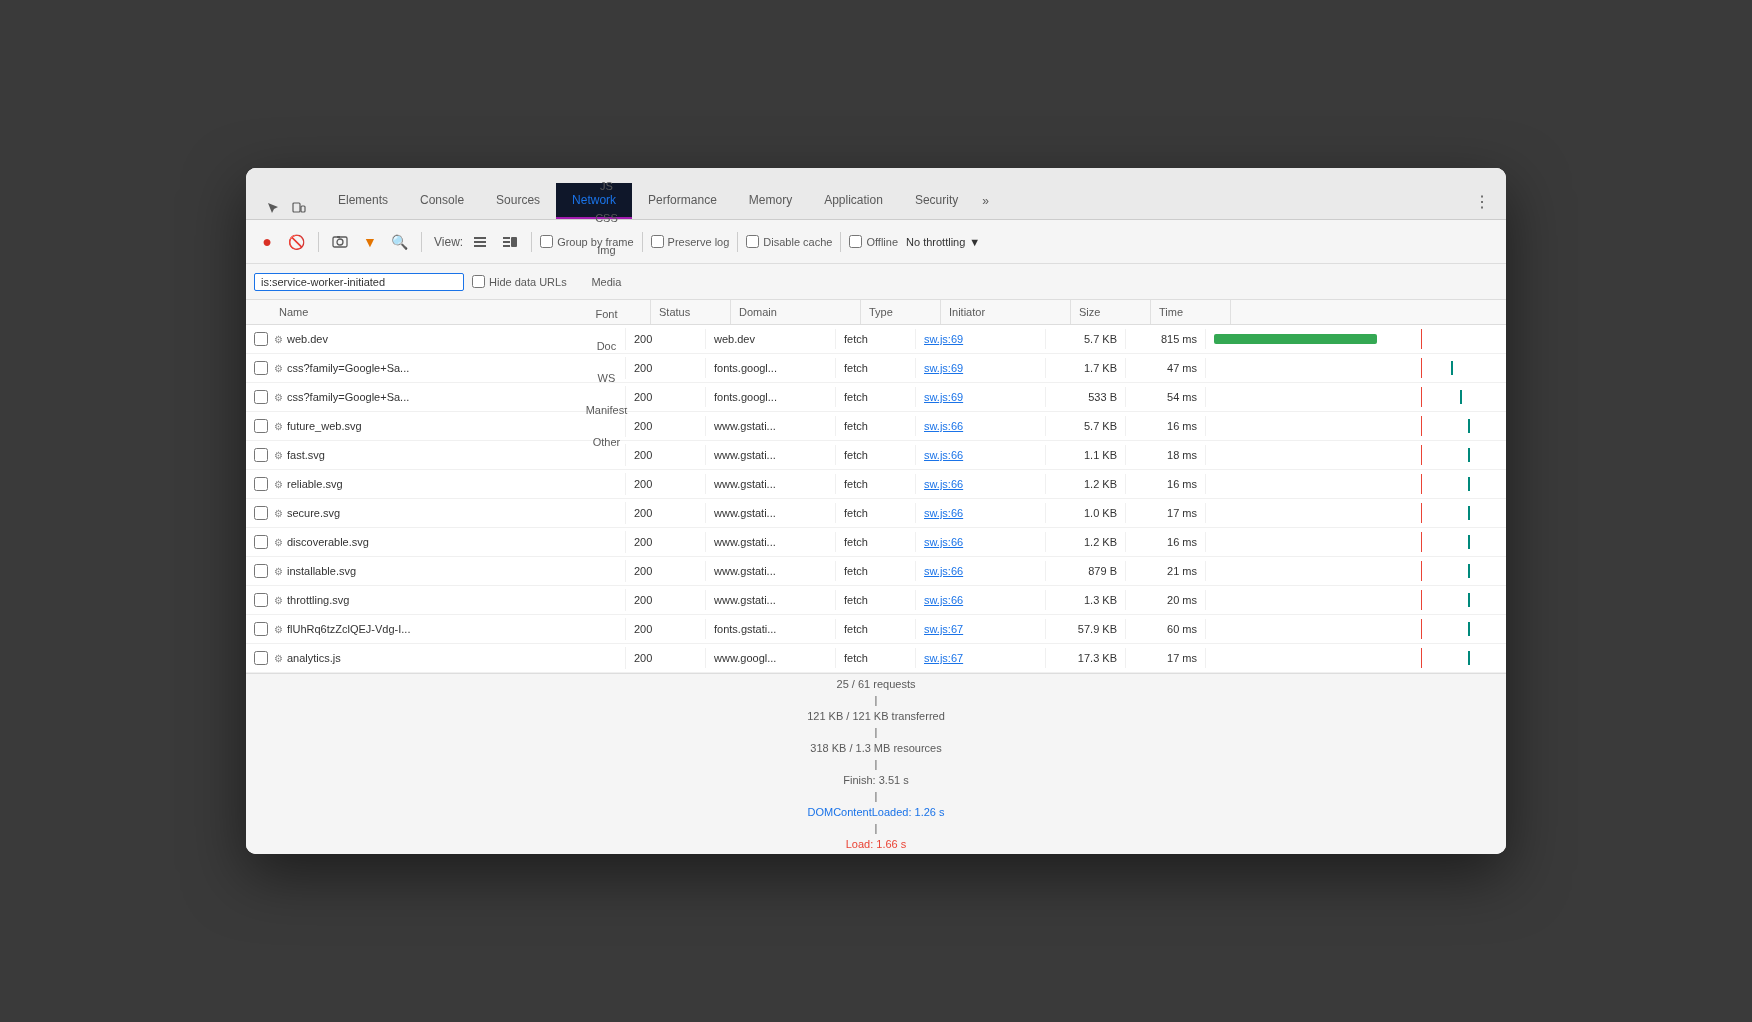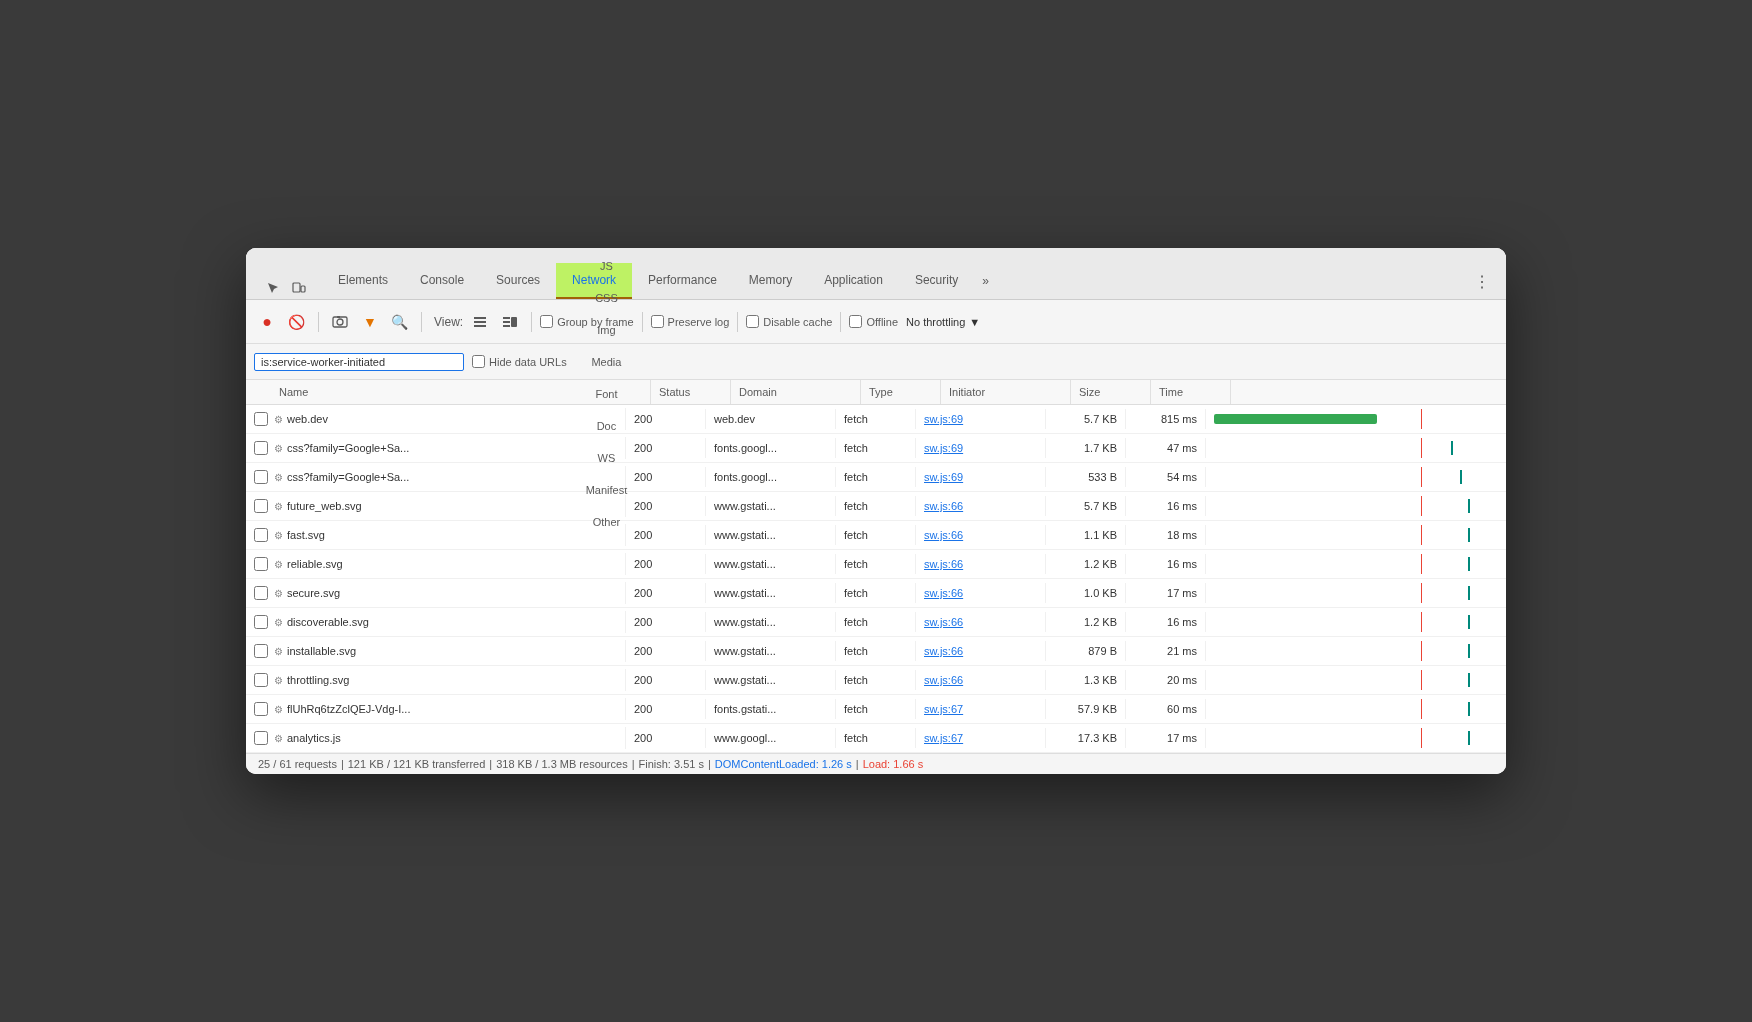--- a/index.html
+++ b/index.html
@@ -83,22 +83,22 @@
       display: flex;
       align-items: center;
       font-size: 12px;
       color: #5a5a5a;
       cursor: pointer;
       border-bottom: 2px solid transparent;
       white-space: nowrap;
     }
     .tab.active {
       color: #1a73e8;
-      border-bottom: 2px solid #a16207;
-      background: #bef264;
+      border-bottom: 2px solid #a21caf;
+      background: #0f172a;
     }
     .tab-overflow {
       padding: 0 8px;
       height: 36px;
       display: flex;
       align-items: center;
       font-size: 12px;
       color: #5a5a5a;
       cursor: pointer;
     }
@@ -273,20 +273,21 @@
     }
     .status-bar {
       background: #f5f5f5;
       border-top: 1px solid #ddd;
       padding: 4px 12px;
       font-size: 11px;
       color: #5a5a5a;
       display: flex;
       align-items: center;
       gap: 4px;
+      flex-direction: column;
     }
     .status-blue { color: #1a73e8; }
     .status-red { color: #ea4335; }
     .sort-arrow { color: #888; font-size: 9px; }
   </style>
 </head>
 <body>
 
 <div class="window">
 

